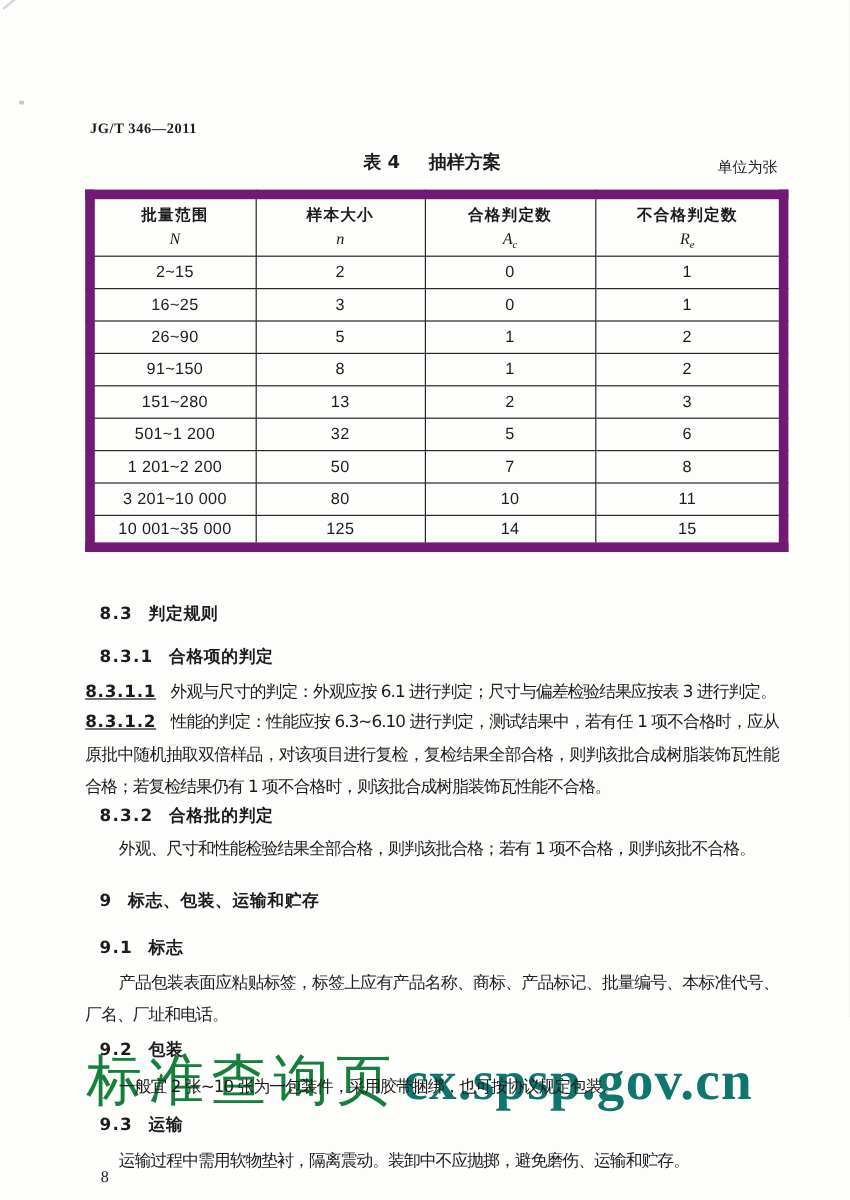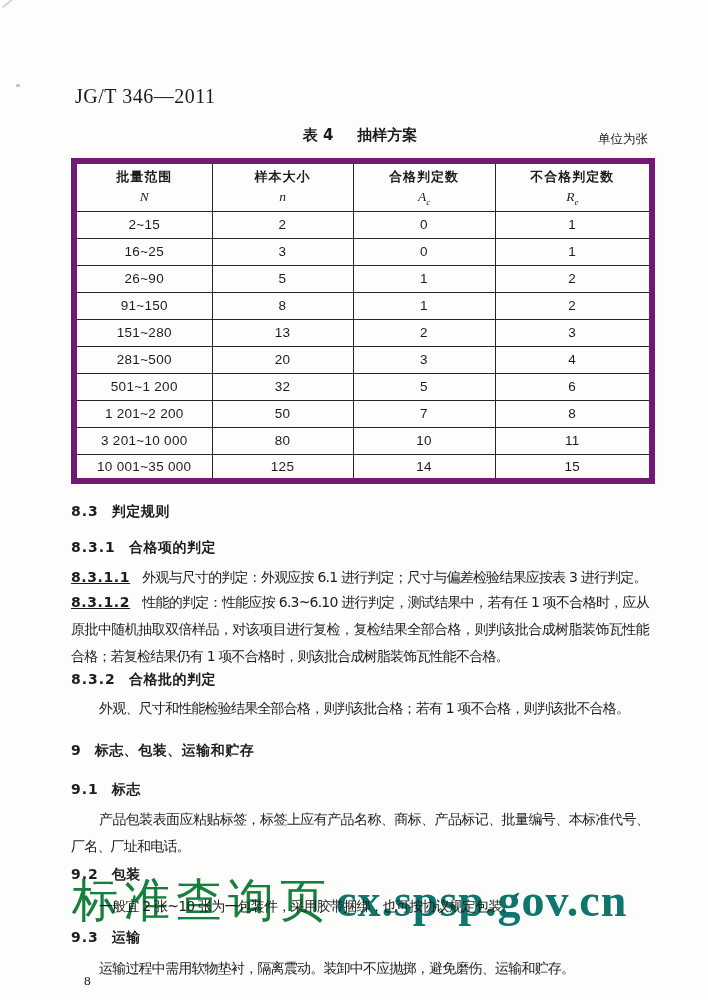--- a/index.html
+++ b/index.html
@@ -16,60 +16,60 @@
   
   .artifact-corner {
     position: absolute; left: 1px; top: 2px; width: 14px; height: 2px;
     background: #b5b5b5; transform: rotate(-40deg); opacity: .55;
   }
   .artifact-dot {
     position: absolute; left: 16px; top: 84px; width: 4px; height: 3px;
     background: #9f9f9f; opacity: .6; border-radius: 1px;
   }
   .doc-header {
-    position: absolute; left: 75px; top: 85px;
+    position: absolute; left: 75px; top: 100px;
     font-family: "Liberation Serif", serif;
-    font-weight: normal; font-size: 20px; letter-spacing: .5px;
+    font-weight: bold; font-size: 12px; letter-spacing: .5px;
   }
   .table-caption {
     position: absolute; left: 71px; top: 126px; width: 578px;
     text-align: center; font-weight: bold; font-size: 15px;
   }
   .table-caption .cap-label { margin-right: 24px; }
   .unit-note {
     position: absolute; top: 131px; right: 60px; font-size: 12.5px;
   }
   table.sample-table {
     position: absolute; left: 71px; top: 158px; width: 578px;
     border-collapse: collapse;
     table-layout: fixed;
   }
   table.sample-table th, table.sample-table td {
     border: 1px solid #262626;
     text-align: center; vertical-align: middle;
     font-weight: normal;
   }
-  table.sample-table { border: 6px solid #701a75; }
+  table.sample-table { border: 8px solid #701a75; }
   col.c1 { width: 138px; } col.c2 { width: 141px; }
   col.c3 { width: 142px; } col.c4 { width: 157px; }
   th.hdr { height: 50px; padding: 4px 0; }
   .h-label { font-size: 13px; font-weight: bold; letter-spacing: 1px; }
   .h-symbol {
     font-family: "Liberation Serif", serif; font-style: italic;
     font-size: 13.5px; margin-top: 3px;
   }
   .h-symbol sub { font-size: 9px; font-style: italic; }
   td.cell {
     height: 27px;
     font-family: Liberation Sans, sans-serif;
     font-size: 13.5px; letter-spacing: .3px;
   }
   
   .heading {
-    position: absolute; left: 71px;
+    position: absolute; left: 83px;
     font-size: 14px; font-weight: bold; letter-spacing: .5px;
     white-space: nowrap; z-index: 2;
   }
   .heading .h-num { margin-right: 13px; letter-spacing: 1px; }
   .clause, .para {
     position: absolute; left: 71px; width: 578px;
     font-size: 14px; line-height: 27px;
     letter-spacing: -0.8px;
     text-align: justify;
     z-index: 2;
@@ -162,26 +162,20 @@
         <td class="cell">1</td>
         <td class="cell">2</td>
       </tr>
       <tr>
         <td class="cell">151~280</td>
         <td class="cell">13</td>
         <td class="cell">2</td>
         <td class="cell">3</td>
       </tr>
       <tr>
-        <td class="cell">281~500</td>
-        <td class="cell">20</td>
-        <td class="cell">3</td>
-        <td class="cell">4</td>
-      </tr>
-      <tr>
         <td class="cell">501~1 200</td>
         <td class="cell">32</td>
         <td class="cell">5</td>
         <td class="cell">6</td>
       </tr>
       <tr>
         <td class="cell">1 201~2 200</td>
         <td class="cell">50</td>
         <td class="cell">7</td>
         <td class="cell">8</td>

